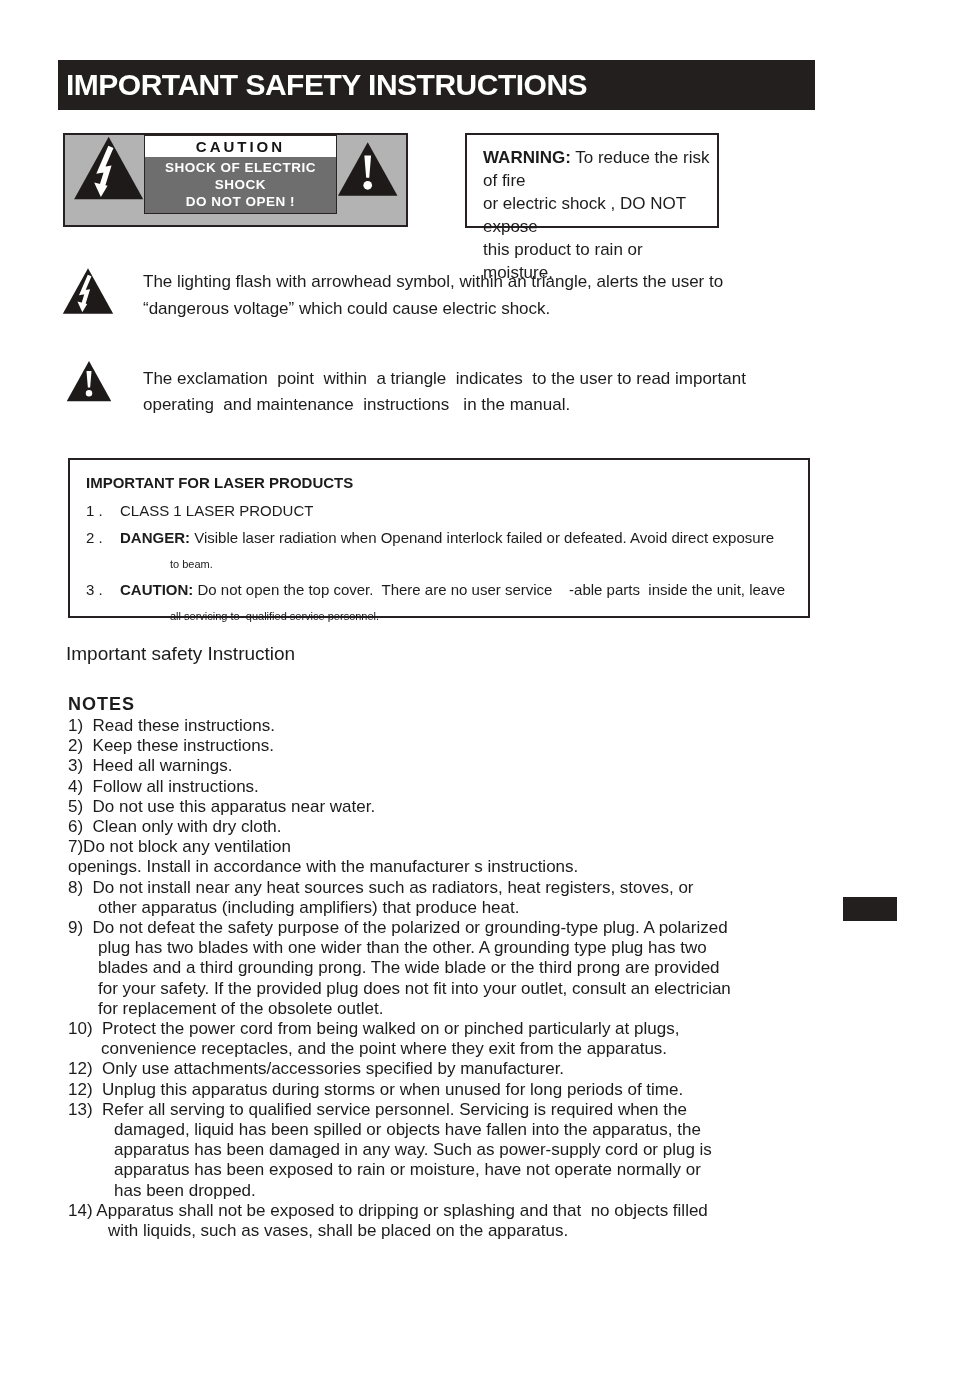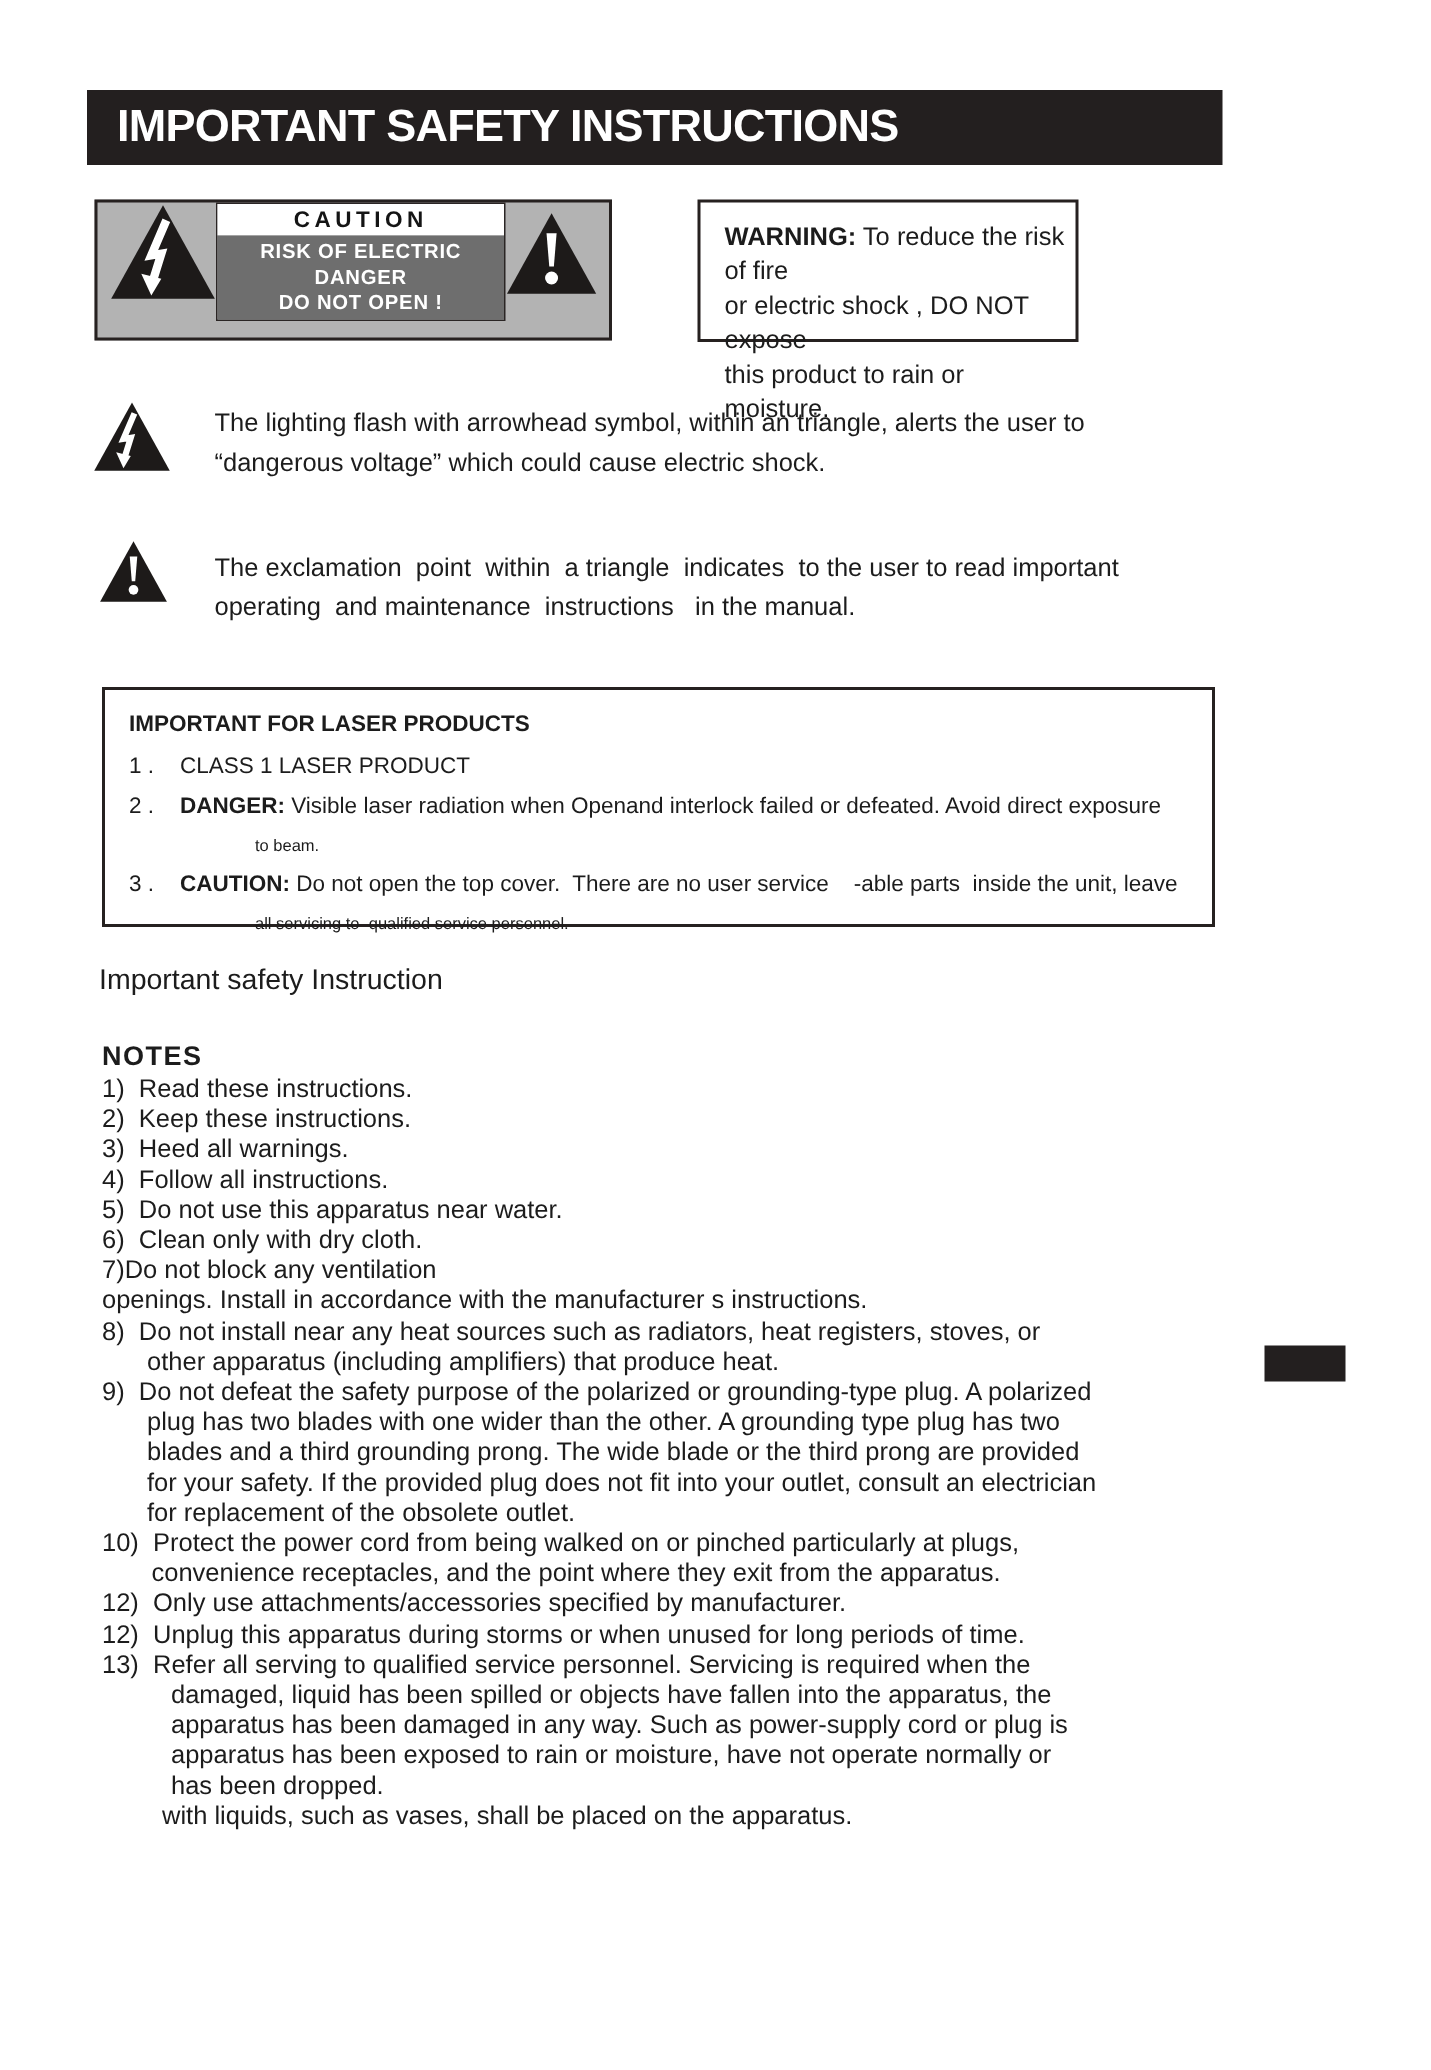--- a/index.html
+++ b/index.html
@@ -6,21 +6,21 @@
   .page{
     position:relative;width:954px;height:1380px;background:#ffffff;
     font-family:"Liberation Sans","DejaVu Sans",sans-serif;color:#1c1c1c;overflow:hidden;
   }
   
   .title-bar{
     position:absolute;left:58px;top:60px;width:757px;height:50px;background:#231f1f;
     display:flex;align-items:center;
   }
   .title-bar span{
-    color:#ffffff;font-size:30px;font-weight:bold;padding-left:20px;letter-spacing:-0.5px;
+    color:#ffffff;font-size:30px;font-weight:bold;padding-left:8px;letter-spacing:-0.5px;
     white-space:pre;
   }
   
   .caution-panel{
     position:absolute;left:63px;top:133px;width:345px;height:94px;background:#b3b3b3;
     border:2px solid #262120;box-sizing:border-box;display:flex;align-items:flex-start;
     justify-content:space-between;padding:0 8px;
   }
   .label-stack{width:192px;border:1px solid #2a2524;}
   .caution-bar{
@@ -78,21 +78,21 @@
 
   <div class="caution-panel">
     <svg width="72" height="66" viewBox="0 0 64 58">
       <polygon points="32,1 63,57 1,57" fill="#1d1a19"></polygon>
       <path d="M34 10 L25 31 L31 30 L26 46" stroke="#ffffff" stroke-width="5" fill="none"></path>
       <polygon points="25,55 19,42 31,45" fill="#ffffff"></polygon>
     </svg>
     <div class="label-stack">
       <div class="caution-bar">CAUTION</div>
       <div class="shock-box">
-        <div>RISK OF ELECTRIC DANGER</div>
+        <div>SHOCK OF ELECTRIC SHOCK</div>
         <div>DO NOT OPEN !</div>
       </div>
     </div>
     <svg width="62" height="68" viewBox="0 0 64 58">
       <polygon points="32,1 63,57 1,57" fill="#1d1a19"></polygon>
       <path d="M28.5 15 L35.5 15 L33.6 38 L30.4 38 Z" fill="#ffffff"></path>
       <circle cx="32" cy="46" r="4.5" fill="#ffffff"></circle>
     </svg>
   </div>
 
@@ -152,18 +152,19 @@
     <div class="note-line i30">for replacement of the obsolete outlet.</div>
     <div class="note-line">10)  Protect the power cord from being walked on or pinched particularly at plugs,</div>
     <div class="note-line i33">convenience receptacles, and the point where they exit from the apparatus.</div>
     <div class="note-line">12)  Only use attachments/accessories specified by manufacturer.</div>
     <div class="note-line">12)  Unplug this apparatus during storms or when unused for long periods of time.</div>
     <div class="note-line">13)  Refer all serving to qualified service personnel. Servicing is required when the</div>
     <div class="note-line i46">damaged, liquid has been spilled or objects have fallen into the apparatus, the</div>
     <div class="note-line i46">apparatus has been damaged in any way. Such as power-supply cord or plug is</div>
     <div class="note-line i46">apparatus has been exposed to rain or moisture, have not operate normally or</div>
     <div class="note-line i46">has been dropped.</div>
+    <div class="note-line">14) Apparatus shall not be exposed to dripping or splashing and that  no objects filled</div>
     <div class="note-line i40">with liquids, such as vases, shall be placed on the apparatus.</div>
   </div>
 
   <div class="page-marker"></div>
 
 </div>
 
 </body></html>

